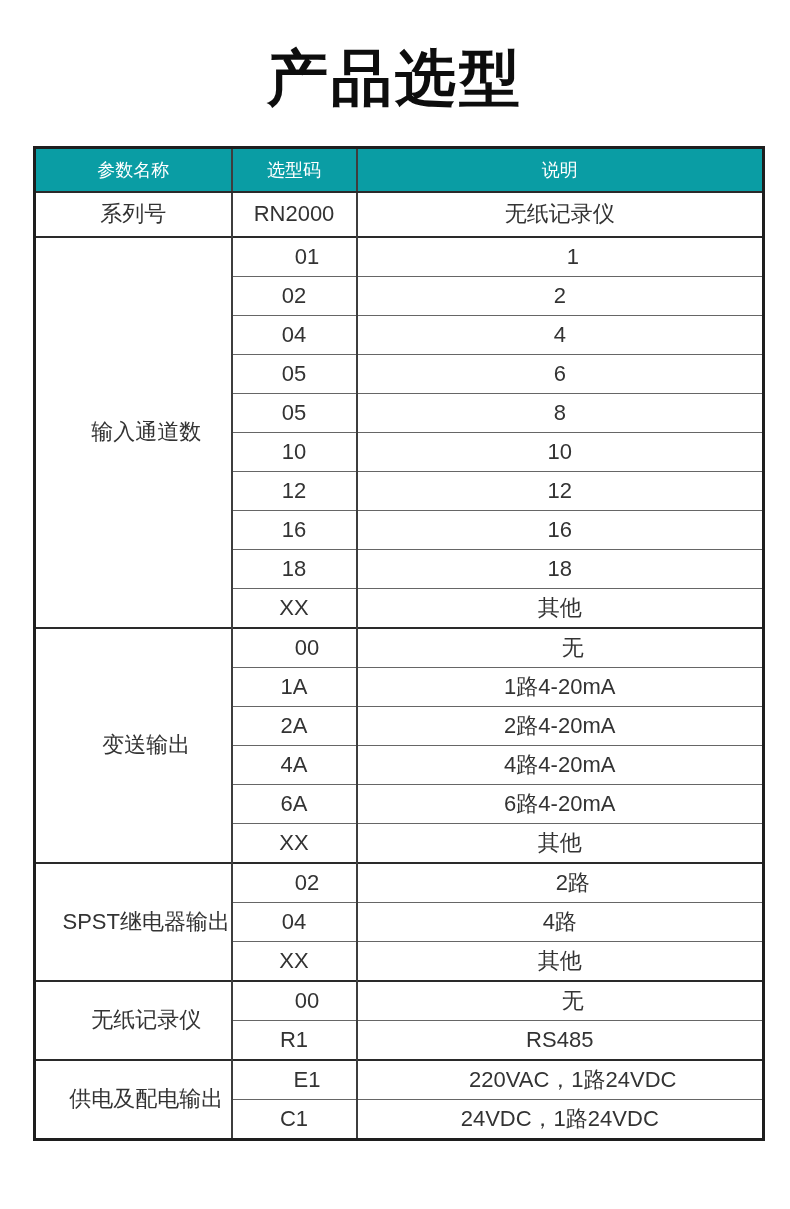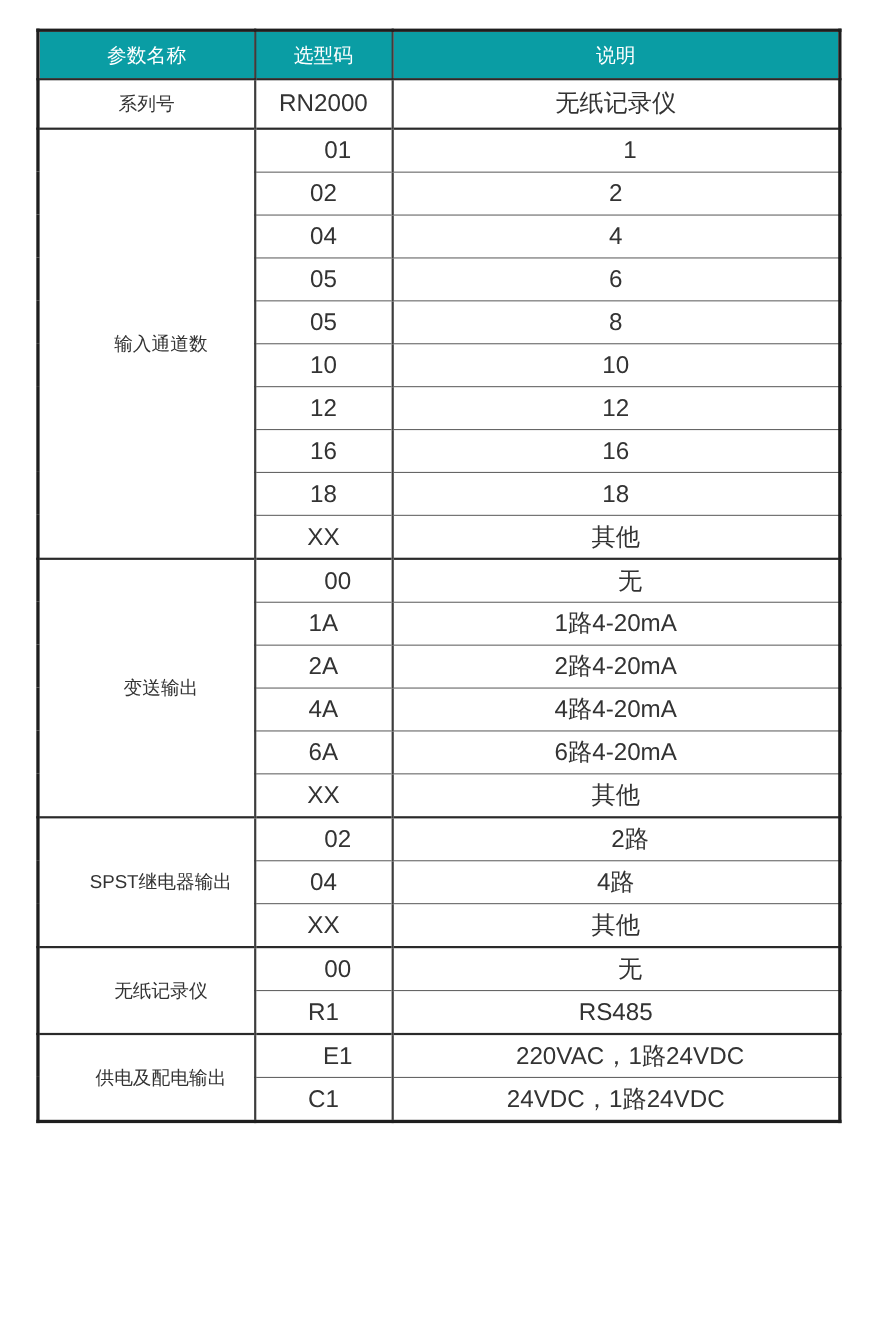--- a/index.html
+++ b/index.html
@@ -63,28 +63,29 @@
     background: #ffffff;
   }
   .sel-table tr.first-data-row td {
     height: 43px;
   }
   .sel-table tr.section-start td {
     border-top: 2px solid #2a2a2a;
     padding-left: 26px;
   }
   .sel-table td.param-cell {
-    font-size: 17px;
+    font-size: 22px;
     color: #333333;
   }
 </style>
 </head>
 <body>
 
 <div class="page">
+  <h1 class="title">产品选型</h1>
 
   <table class="sel-table">
     <colgroup>
       <col style="width:197px">
       <col style="width:125px">
       <col style="width:407px">
     </colgroup>
     <thead>
       <tr>
         <th>参数名称</th>

